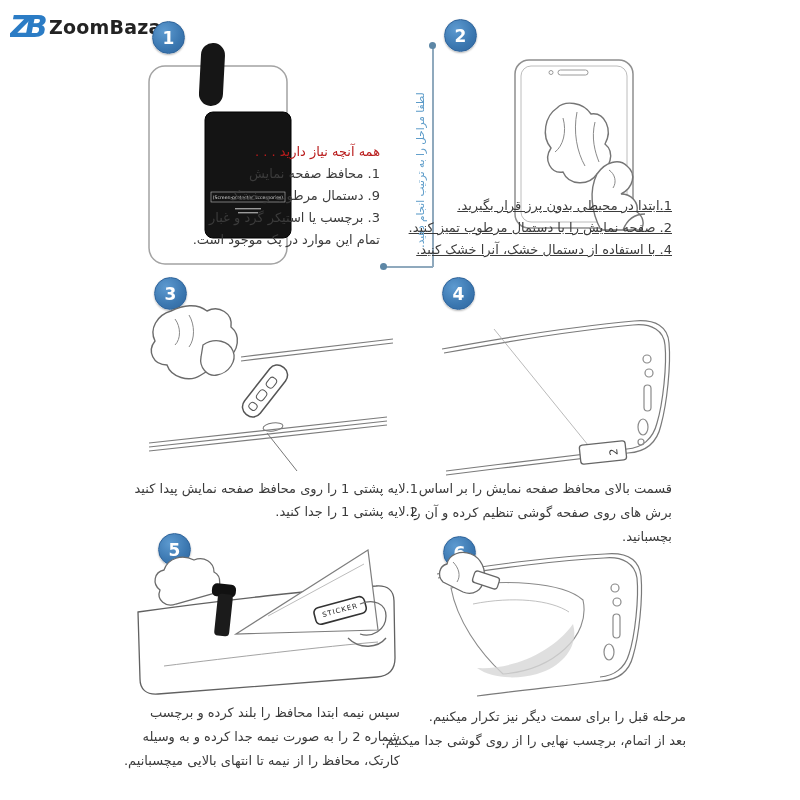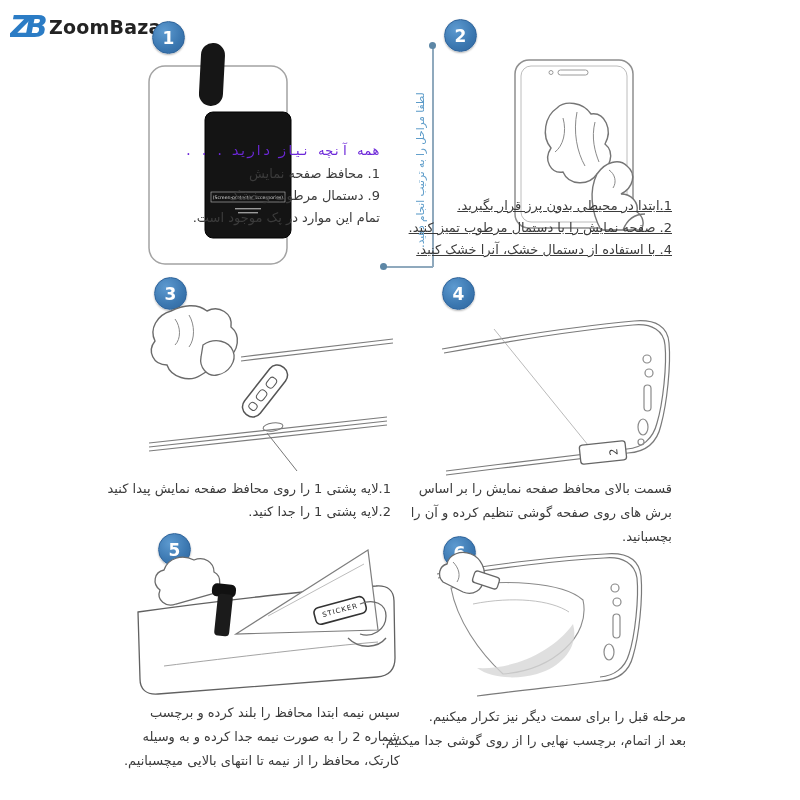--- a/index.html
+++ b/index.html
@@ -13,21 +13,21 @@
          background:radial-gradient(circle at 36% 30%, #5d9ad0 0%, #3b77b0 60%, #2f669e 100%);
          border:1px solid #2e639a;color:#fff;font-size:17px;font-weight:700;
          display:flex;align-items:center;justify-content:center;
          box-shadow:0 1px 2px rgba(0,0,0,.28);}
   
   .rtl{position:absolute;direction:rtl;text-align:right;color:#3b3b3b;font-size:13px;}
   .rtl div{white-space:nowrap;}
   .lh22 div{line-height:22px;}
   .lh23 div{line-height:23px;}
   .lh24 div{line-height:24px;}
-  .lead{color:#6d28d9;font-family:Liberation Mono, monospace;}
+  .lead{color:#b91c1c;}
   
   .vline{position:absolute;left:432px;top:45px;width:1.5px;height:222px;background:#8fa9bd;}
   .hline{position:absolute;left:383px;top:266px;width:50px;height:1.5px;background:#8fa9bd;}
   .dot{position:absolute;width:7px;height:7px;border-radius:50%;background:#5d87a6;}
   .dot-top{left:429px;top:42px;}
   .dot-left{left:380px;top:263px;}
   .vnote{position:absolute;left:342px;top:162px;width:160px;height:16px;
          transform:rotate(-90deg);direction:rtl;text-align:center;
          color:#5b9bc9;font-size:10.5px;white-space:nowrap;}
   .illus{position:absolute;}
@@ -184,30 +184,31 @@
         <circle cx="184" cy="54" r="4"></circle>
       <rect x="180" y="66" width="7" height="24" rx="3.5"></rect>
       <ellipse cx="176" cy="104" rx="5" ry="8"></ellipse>
     </g>
   </svg>
 
   <div class="rtl lh22" style="right:420px;top:141px;">
     <div class="lead">همه آنچه نیاز دارید . . .</div>
     <div>1. محافظ صفحه نمایش</div>
     <div>9. دستمال مرطوب و خشک</div>
+    <div>3. برچسب یا استیکر گرد و غبار</div>
     <div>تمام این موارد در پک موجود است.</div>
   </div>
 
   <div class="rtl lh22" style="right:128px;top:195px;text-decoration:underline;">
     <div>1.ابتدا در محیطی بدون پرز قرار بگیرید.</div>
     <div>2. صفحه نمایش را با دستمال مرطوب تمیز کنید.</div>
     <div>4. با استفاده از دستمال خشک، آنرا خشک کنید.</div>
   </div>
 
-  <div class="rtl lh23" style="right:409px;top:477px;">
+  <div class="rtl lh23" style="right:382px;top:477px;">
     <div>1.لایه پشتی 1 را روی محافظ صفحه نمایش پیدا کنید</div>
     <div>2.لایه پشتی 1 را جدا کنید.</div>
   </div>
 
   <div class="rtl lh24" style="right:128px;top:477px;">
     <div>قسمت بالای محافظ صفحه نمایش را بر اساس</div>
     <div>برش های روی صفحه گوشی تنظیم کرده و آن را</div>
     <div>بچسبانید.</div>
   </div>
 

